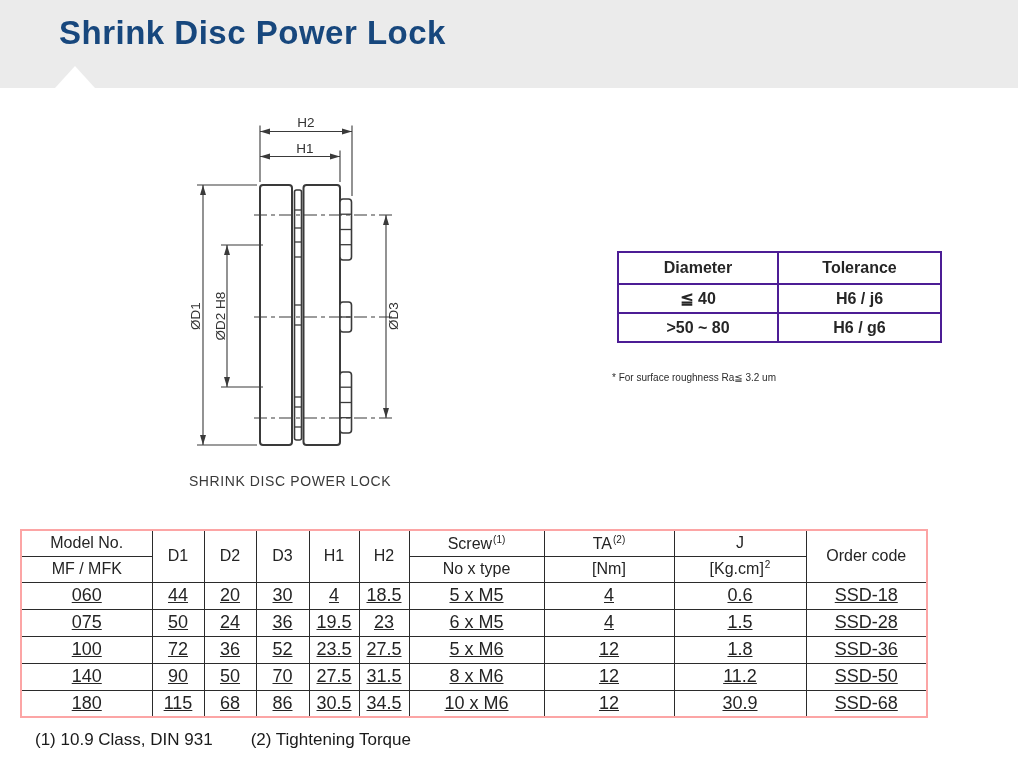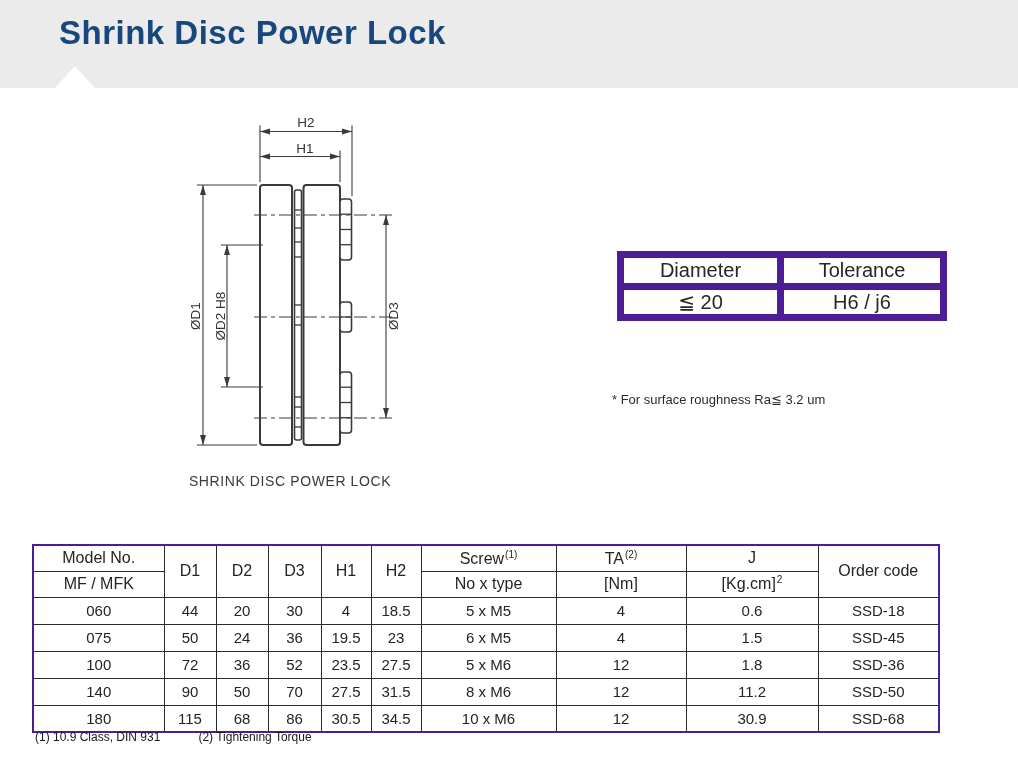--- a/index.html
+++ b/index.html
@@ -42,49 +42,48 @@
     text-align:center; font-size:14px; letter-spacing:.6px; color:#3a3a3a;
     white-space:nowrap;
   }
 
   
   .tol-table {
     position:absolute; left:617px; top:251px;
     border-collapse:collapse; table-layout:fixed;
   }
   .tol-table th, .tol-table td {
-    border:7px solid #4c1d95; text-align:center; vertical-align:middle;
-    font-size:20px; font-weight:normal; color:#262626; padding:0;
+    border:2px solid #4c1d95; text-align:center; vertical-align:middle;
+    font-size:16px; font-weight:bold; color:#262626; padding:0;
   }
   .tol-table th { height:32px; }
   .tol-table td { height:29px; }
   .tol-note {
-    position:absolute; left:612px; top:392px;
-    font-size:13px; color:#2b2b2b; white-space:nowrap;
+    position:absolute; left:612px; top:372px;
+    font-size:10px; color:#2b2b2b; white-space:nowrap;
   }
 
   
   .main-table {
-    position:absolute; left:32px; top:529px;
+    position:absolute; left:20px; top:529px;
     border-collapse:collapse; table-layout:fixed;
-    border:2px solid #4c1d95;
-    margin-top:15px;
+    border:2px solid #fca5a5;
   }
   .main-table th, .main-table td {
     border:1px solid #2b2b2b; text-align:center; vertical-align:middle;
     font-weight:normal; color:#242424; padding:0;
   }
   .mt-h { font-size:16px; height:26px; }
-  .mt-c { font-size:15px; height:27px; }
+  .mt-c { font-size:18px; height:27px;text-decoration:underline; }
   sup.small { font-size:10px; margin-left:1px; }
 
   
   .footnote {
     position:absolute; left:35px; top:730px;
-    font-size:12px; color:#1a1a1a; white-space:nowrap;
+    font-size:17px; color:#1a1a1a; white-space:nowrap;
   }
   .footnote .gap { margin-left:38px; }
 </style>
 </head>
 <body>
 
 <div class="header-band">
   <div class="page-title">Shrink Disc Power Lock</div>
   <div class="band-notch"></div>
 </div>
@@ -179,22 +178,26 @@
   <colgroup>
       <col style="width:160px">
       <col style="width:163px">
     </colgroup>
   <tbody>
       <tr>
     <th>Diameter</th>
     <th>Tolerance</th>
   </tr>
   <tr>
-    <td>≦ 20</td>
+    <td>≦ 40</td>
     <td>H6 / j6</td>
+  </tr>
+  <tr>
+    <td>&gt;50 ~ 80</td>
+    <td>H6 / g6</td>
   </tr>
 </tbody>
   </table>
 
 <div class="tol-note">* For surface roughness Ra≦ 3.2 um</div>
 
 <table class="main-table">
   <colgroup>
     <col style="width:131px">
       <col style="width:52px">
@@ -242,21 +245,21 @@
   <tr>
     <td class="mt-c">075</td>
     <td class="mt-c">50</td>
     <td class="mt-c">24</td>
     <td class="mt-c">36</td>
     <td class="mt-c">19.5</td>
     <td class="mt-c">23</td>
     <td class="mt-c">6 x M5</td>
     <td class="mt-c">4</td>
     <td class="mt-c">1.5</td>
-    <td class="mt-c">SSD-45</td>
+    <td class="mt-c">SSD-28</td>
   </tr>
   <tr>
     <td class="mt-c">100</td>
     <td class="mt-c">72</td>
     <td class="mt-c">36</td>
     <td class="mt-c">52</td>
     <td class="mt-c">23.5</td>
     <td class="mt-c">27.5</td>
     <td class="mt-c">5 x M6</td>
     <td class="mt-c">12</td>

